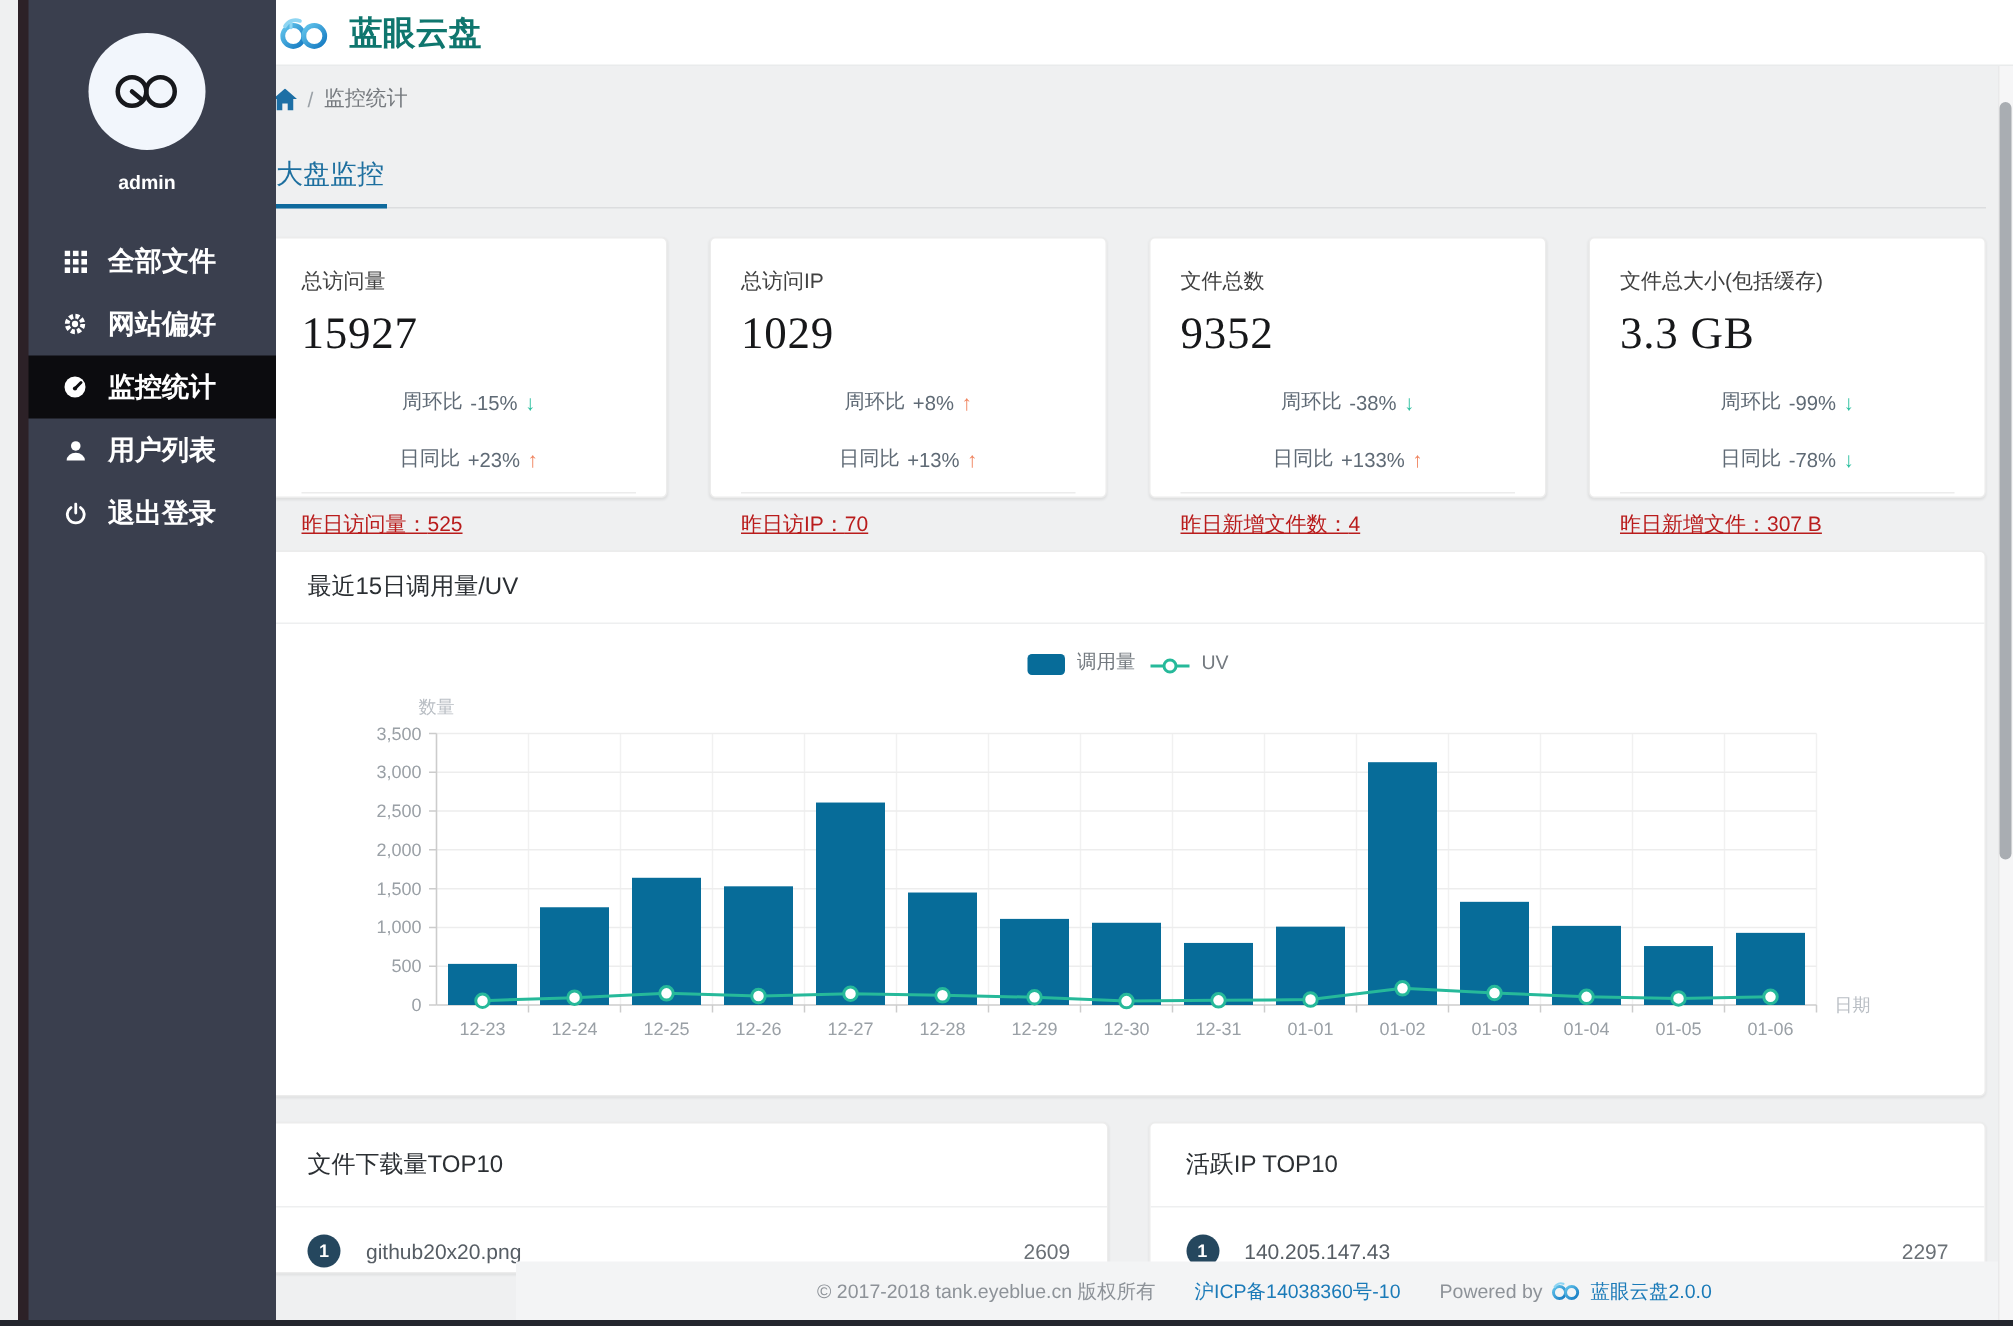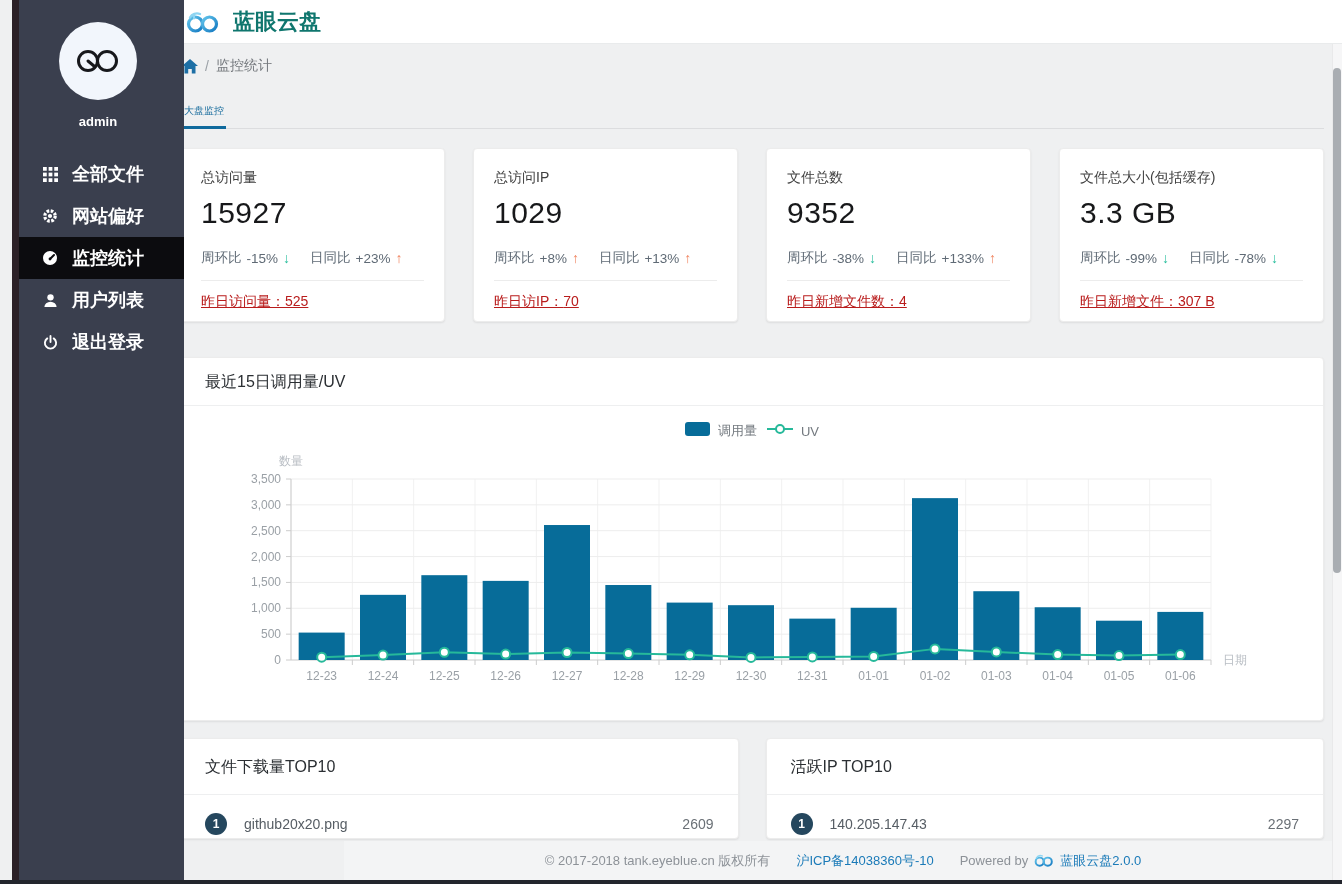--- a/index.html
+++ b/index.html
@@ -19,42 +19,42 @@
   .menu-item .mi { width:16px; height:16px; flex:0 0 16px; display:flex; align-items:center; justify-content:center; }
 
   
   .main { position:absolute; left:172px; top:0; right:0; bottom:0; }
   .topbar { height:44px; background:#ffffff; border-bottom:1px solid #e9ebec; display:flex; align-items:center; gap:12px; padding-left:13px; }
   .brand-title { font-size:22px; font-weight:bold; color:#0f766e; }
   .content { margin:0 18px 0 8px; }
   .breadcrumb { display:flex; align-items:center; gap:7px; padding:13px 0 0 2px; font-size:14px; color:#75797e; }
   .crumb-sep { color:#9aa0a6; }
   .tabs { margin-top:23px; border-bottom:1px solid #dcdddf; padding-left:2px; }
-  .tab { display:inline-block; position:relative; padding:6px 2px 10px; font-size:10px; color:#1d6f9f; cursor:pointer; }
+  .tab { display:inline-block; position:relative; padding:6px 2px 10px; font-size:18px; color:#1d6f9f; cursor:pointer; }
   .tab.active::after { content:""; position:absolute; left:0; right:0; bottom:-1px; height:3px; background:#0f6a9d; }
 
   
   .cards-row { display:flex; gap:28px; margin-top:19px; }
   .stat-card { flex:1; height:174px; background:#ffffff; border:1px solid #ececec; border-radius:4px; box-shadow:0 1px 2px rgba(0,0,0,.08); padding:20px 20px 0; }
   .stat-title { font-size:14px; color:#404040; }
-  .stat-value { margin-top:9px; font-size:30px; color:#17181a; letter-spacing:.5px; }
-  .stat-trends { margin-top:19px; display:flex; gap:20px; font-size:13.5px; color:#5f6a75; align-items:center; }
+  .stat-value { margin-top:9px; font-size:30px; color:#17181a; letter-spacing:.5px;font-family:Liberation Serif, serif; }
+  .stat-trends { margin-top:19px; display:flex; gap:20px; font-size:13.5px; color:#5f6a75; align-items:center;flex-direction:column; }
   .trend { display:flex; align-items:center; gap:5px; white-space:nowrap; }
   .arrow { font-weight:bold; font-size:14px; }
   .arrow.up { color:var(--up-orange,#f0835e); }
   .arrow.down { color:var(--down-green,#2abf9e); }
   .stat-divider { border:none; border-top:1px solid #ececec; margin-top:13px; }
   .stat-foot { padding-top:12px; font-size:14px; color:#b91c1c;text-decoration:underline; }
 
   
   .chart-card { margin-top:35px; background:#ffffff; border:1px solid #ececec; border-radius:4px; box-shadow:0 1px 2px rgba(0,0,0,.08); }
   .panel-header { height:48px; line-height:47px; padding:0 24px; font-size:16px; color:#2b2f33; border-bottom:1px solid #eeeff0; }
   .chart-body { position:relative; height:314px; }
   .legend { position:absolute; top:16px; left:0; width:100%; display:flex; justify-content:center; align-items:center; gap:10px; font-size:13px; color:#73797f; z-index:2; }
-  .legend-item { display:flex; align-items:flex-start; gap:8px; cursor:pointer; }
+  .legend-item { display:flex; align-items:flex-end; gap:8px; cursor:pointer; }
   .legend-swatch { width:25px; height:14px; border-radius:3px; background:var(--bar-blue,#076c99); }
   .legend-line { position:relative; width:26px; height:10px; }
   .legend-line .ll { position:absolute; top:4px; left:0; width:26px; height:2px; background:var(--line-teal,#26b99a); }
   .legend-line .lc { position:absolute; top:0; left:8px; width:10px; height:10px; border-radius:50%; background:#fff; border:2px solid var(--line-teal,#26b99a); }
   .chart-svg { position:absolute; left:0; top:40px; }
 
   
   .lists-row { display:flex; gap:27px; margin-top:17px; }
   .list-card { flex:1; height:101px; background:#ffffff; border:1px solid #ececec; border-radius:4px; box-shadow:0 1px 2px rgba(0,0,0,.08); overflow:hidden; }
   .list-card .panel-header { height:56px; line-height:55px; }

